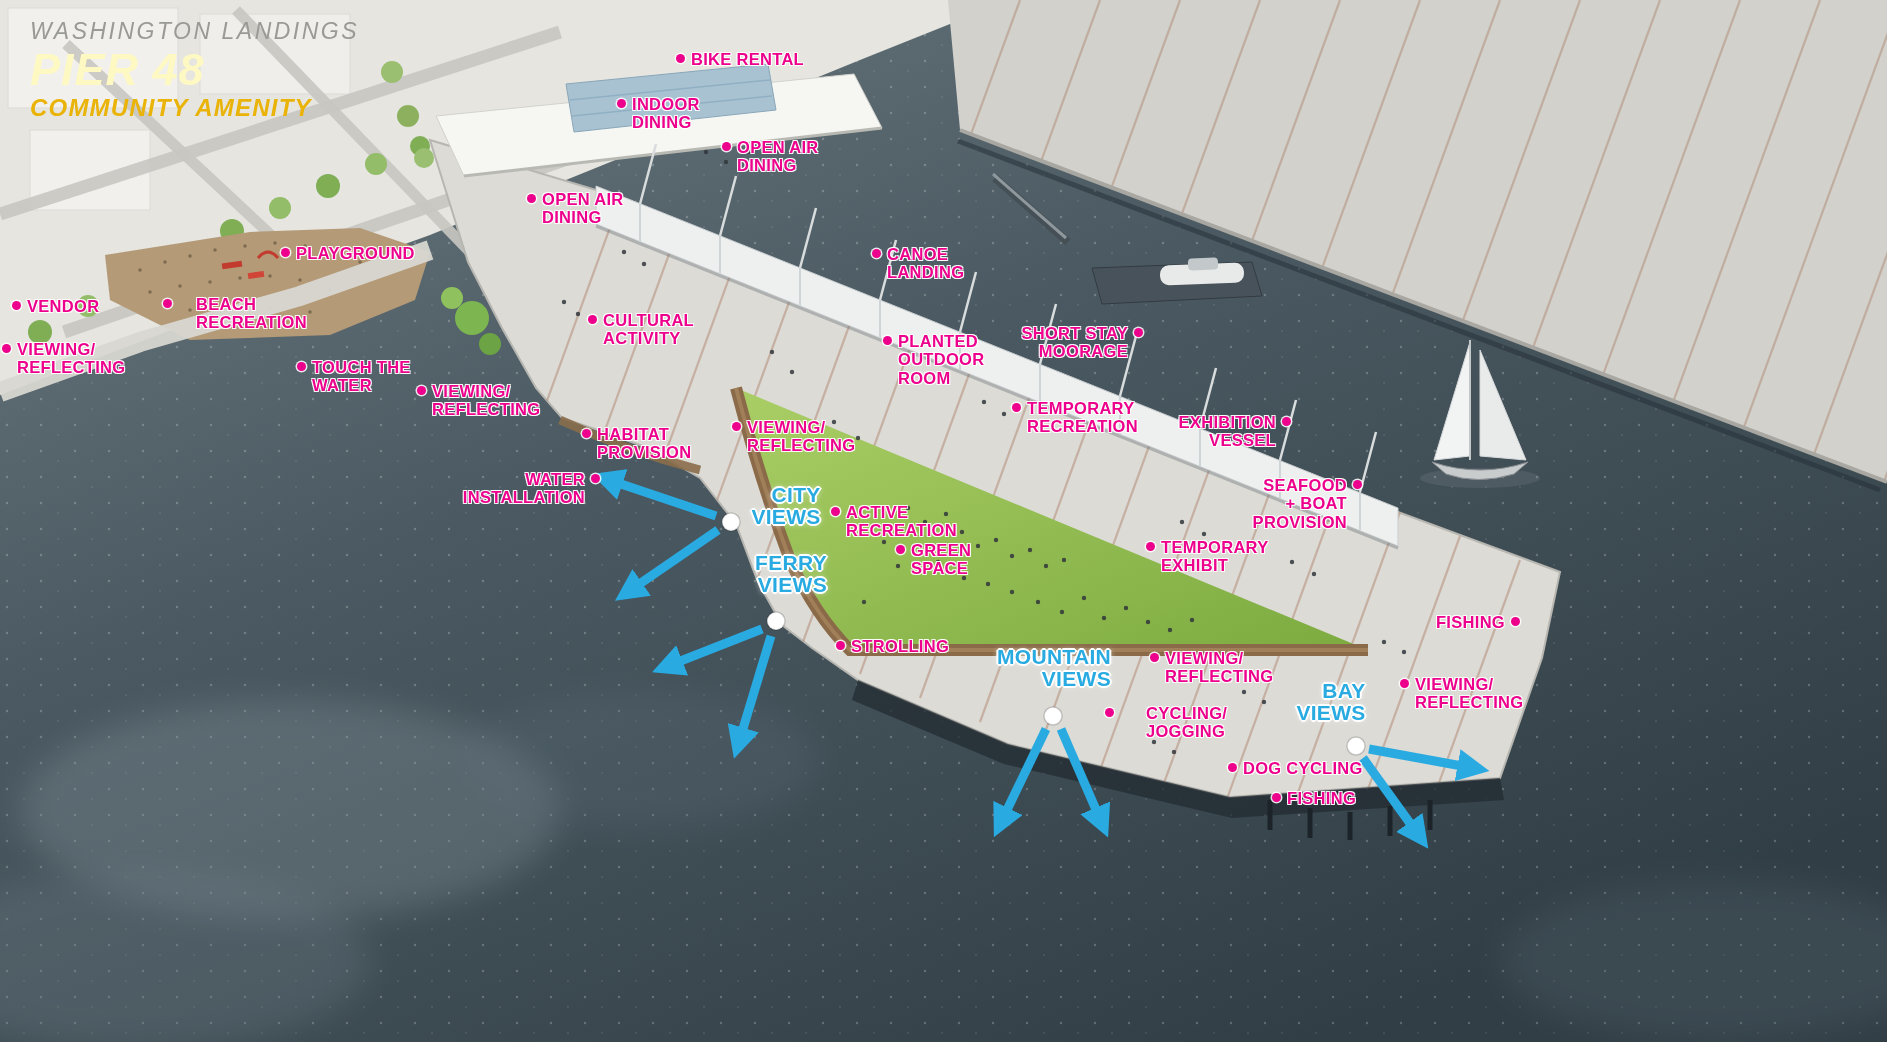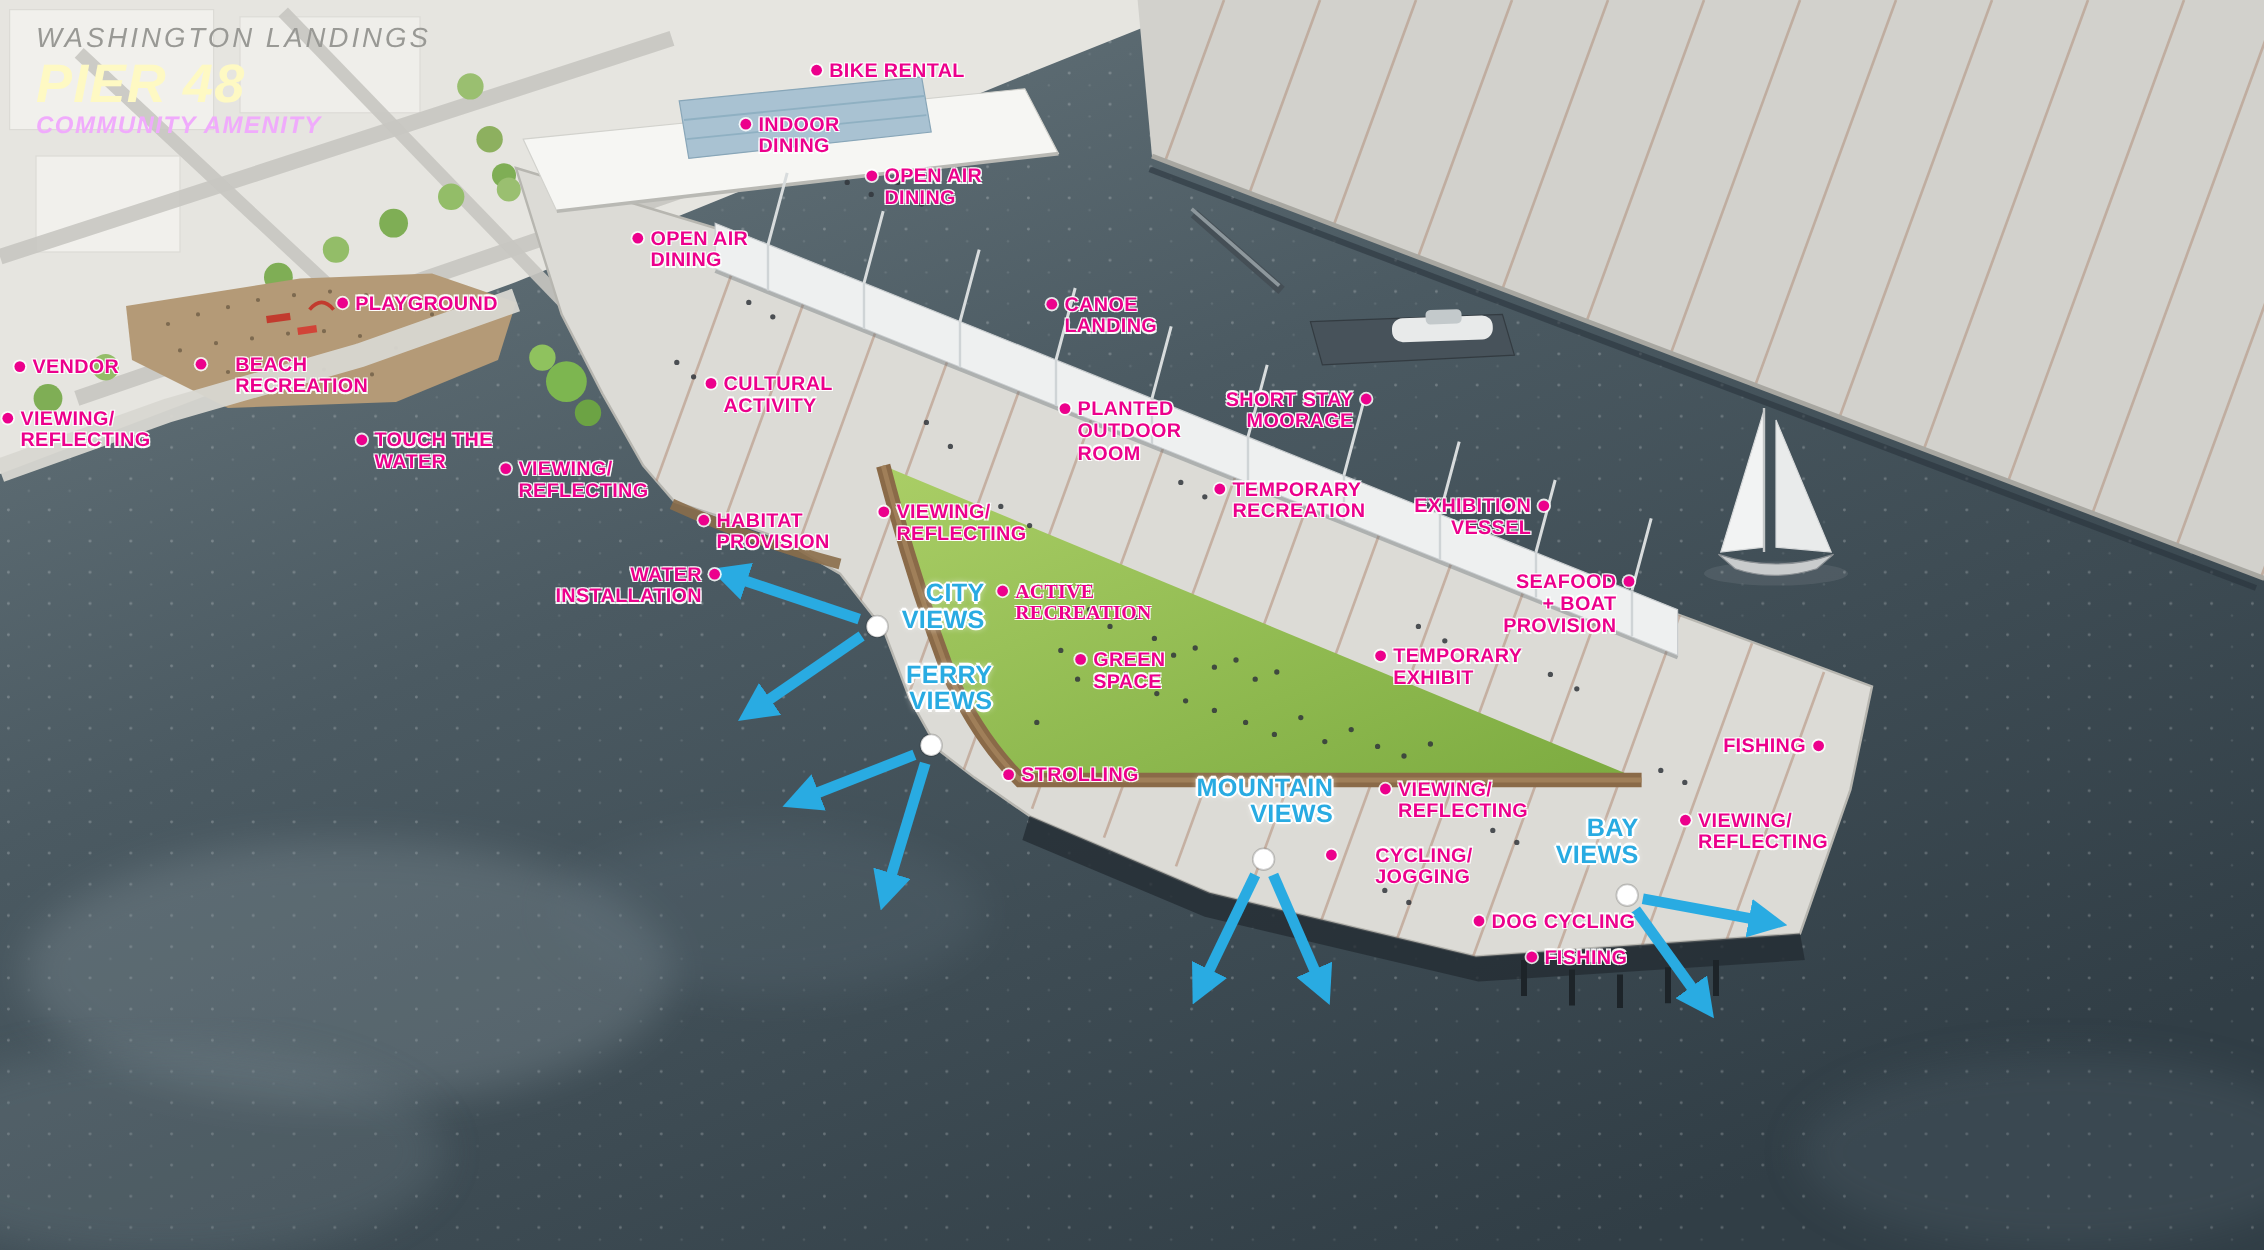--- a/index.html
+++ b/index.html
@@ -5,21 +5,21 @@
   * { margin:0; padding:0; box-sizing:border-box; }
   html,body { background:#20272c; }
   body { font-family:"Liberation Sans", sans-serif; }
   #stage { position:relative; width:1887px; height:1042px; overflow:hidden; background:#47565e; }
   #bg, #overlay, #labels-layer { position:absolute; left:0; top:0; width:1887px; height:1042px; }
   #labels-layer { pointer-events:none; }
 
   .title-block { position:absolute; left:30px; top:18px; z-index:30;font-style:italic; }
   .t1 { font-size:23px; color:#999995; letter-spacing:2.5px; font-weight:normal; }
   .t2 { font-size:45px; color:#fef9c3; font-weight:bold; letter-spacing:1px; line-height:1.02; margin-top:2px;}
-  .t3 { font-size:20px; color:#f0abfc; font-weight:bold; letter-spacing:1.2px; margin-top:1px;}
+  .t3 { font-size:24px; color:#eab308; font-weight:bold; letter-spacing:1.2px; margin-top:1px;}
 
   .label {
     position:absolute; display:flex; align-items:flex-start; gap:6px;
     color:var(--amenity,#ec008c); font-weight:bold; font-size:16.5px; line-height:1.12;
     letter-spacing:.3px; white-space:pre-line; z-index:20;
     text-shadow:-1px -1px 0 rgba(255,255,255,.92), 1px -1px 0 rgba(255,255,255,.92),
                 -1px 1px 0 rgba(255,255,255,.92), 1px 1px 0 rgba(255,255,255,.92);
   }
   .label .dot {
     width:9px; height:9px; border-radius:50%; background:var(--amenity,#ec008c);
@@ -229,21 +229,21 @@
       <div class="label dot-right" style="top: 413px; right: 596px;"><span class="txt">EXHIBITION
 VESSEL</span><span class="dot"></span></div>
       <div class="label" style="top: 382px; left: 417px;"><span class="dot"></span><span class="txt">VIEWING/
 REFLECTING</span></div>
       <div class="label" style="top: 425px; left: 582px;"><span class="dot"></span><span class="txt">HABITAT
 PROVISION</span></div>
       <div class="label" style="top: 418px; left: 732px;"><span class="dot"></span><span class="txt">VIEWING/
 REFLECTING</span></div>
       <div class="label dot-right" style="top: 470px; right: 1287px;"><span class="txt">WATER
 INSTALLATION</span><span class="dot"></span></div>
-      <div class="label" style="top: 484px; left: 831px; font-family: Liberation Serif, serif;"><span class="dot"></span><span class="txt">ACTIVE
+      <div class="label" style="top: 503px; left: 831px;"><span class="dot"></span><span class="txt">ACTIVE
 RECREATION</span></div>
       <div class="label dot-right" style="top: 476px; right: 525px;"><span class="txt">SEAFOOD
 + BOAT
 PROVISION</span><span class="dot"></span></div>
       <div class="label" style="top: 541px; left: 896px;"><span class="dot"></span><span class="txt">GREEN
 SPACE</span></div>
       <div class="label" style="top: 538px; left: 1146px;"><span class="dot"></span><span class="txt">TEMPORARY
 EXHIBIT</span></div>
       <div class="label dot-right" style="top: 613px; right: 367px;"><span class="txt">FISHING</span><span class="dot"></span></div>
       <div class="label" style="top: 637px; left: 836px;"><span class="dot"></span><span class="txt">STROLLING</span></div>

